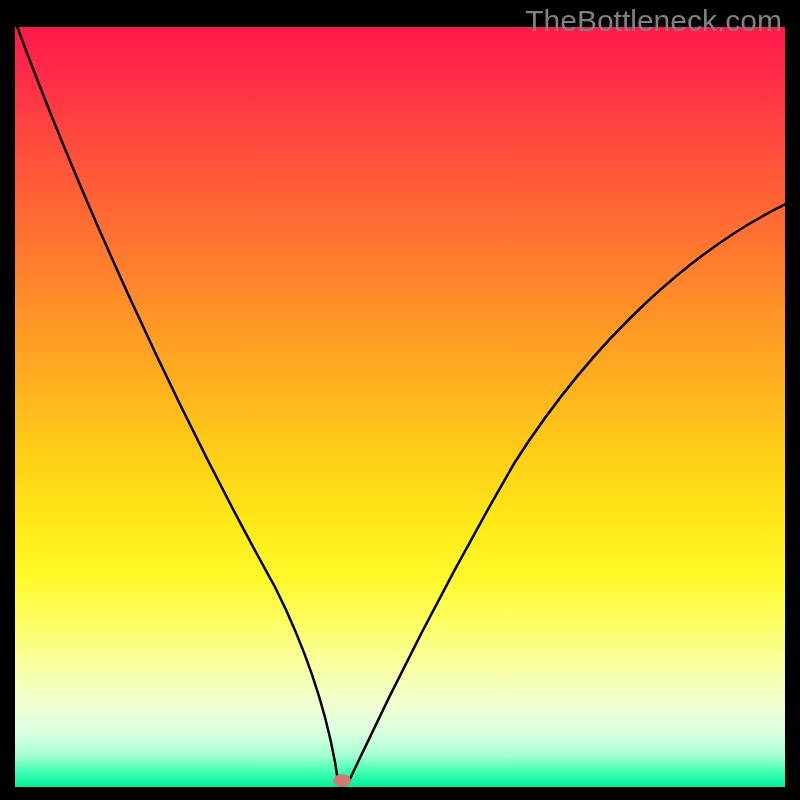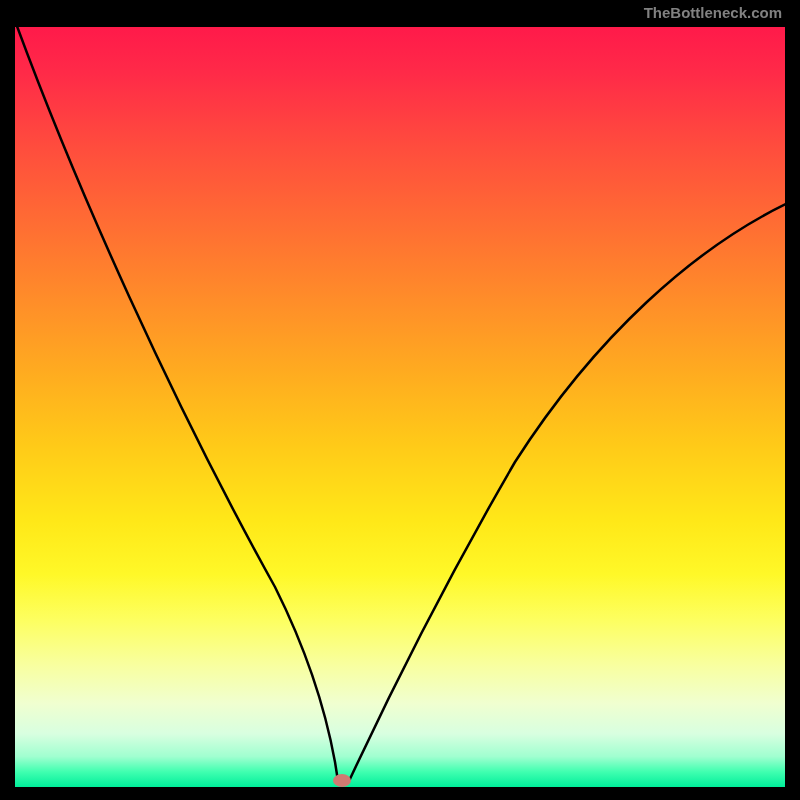--- a/index.html
+++ b/index.html
@@ -9,22 +9,22 @@
     height: 800px;
     background: #000;
     position: relative;
     font-family: Arial, sans-serif;
   }
   .attribution {
     position: absolute;
     top: 4px;
     right: 18px;
     color: #818181;
-    font-size: 15px;
-    font-weight: 700;
+    font-size: 30px;
+    font-weight: 400;
     z-index: 10;
   }
   .plot-area {
     position: absolute;
     left: 15px;
     top: 27px;
     width: 770px;
     height: 760px;
     overflow: hidden;
   }

